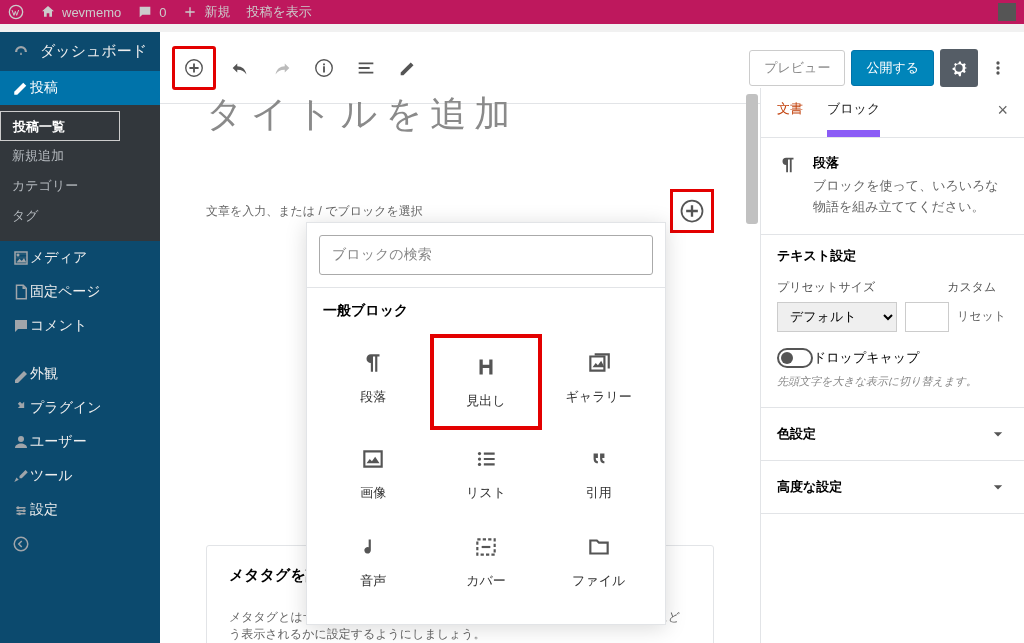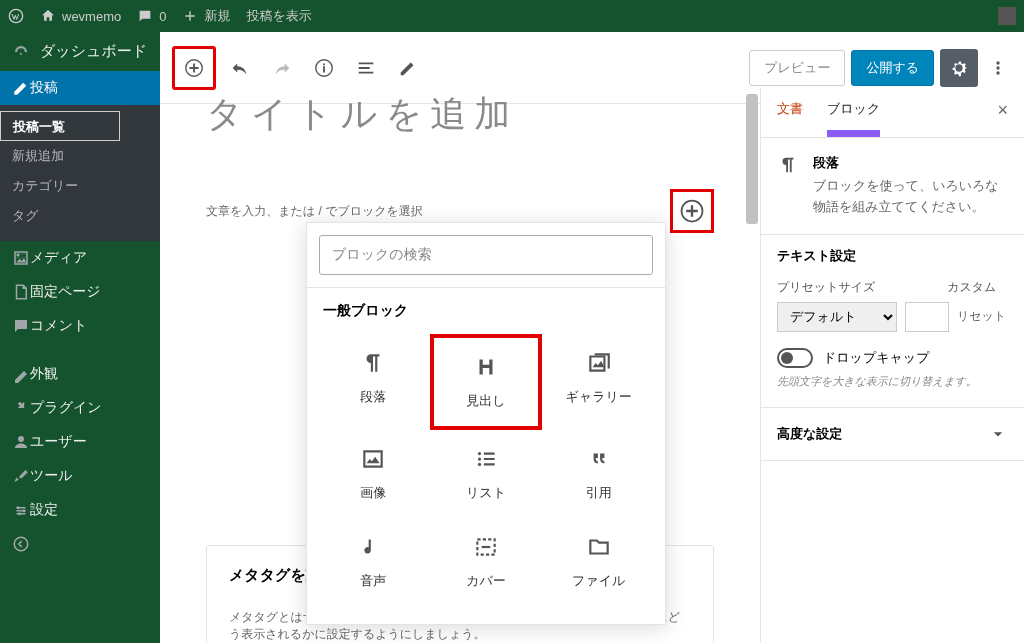--- a/index.html
+++ b/index.html
@@ -1,26 +1,26 @@
 <!DOCTYPE html>
 <html><head>
 <meta charset="utf-8">
 <style>
 * { margin:0; padding:0; box-sizing:border-box; font-family:-apple-system,"Hiragino Sans","Meiryo",sans-serif; }
 body { background:#f1f1f1; width:1024px; height:643px; overflow:hidden; position:relative; }
 
 
-.adminbar { height:32px; background:#14532d; color:#ccc; display:flex; align-items:center; padding:0 8px; font-size:13px; gap:16px; }
+.adminbar { height:24px; background:#be185d; color:#ccc; display:flex; align-items:center; padding:0 8px; font-size:13px; gap:16px; }
 .adminbar .spacer { flex:1; }
 .adminbar svg { width:16px; height:16px; fill:#ccc; }
 .ab-item { display:flex; align-items:center; gap:6px; cursor:pointer; }
 .avatar { width:18px; height:18px; background:#555; }
 
 
-.sidebar { position:absolute; top:32px; left:0; width:160px; bottom:0; background:#14532d; color:#eee; font-size:14px; }
+.sidebar { position:absolute; top:32px; left:0; width:160px; bottom:0; background:#0c4a6e; color:#eee; font-size:14px; }
 .menu-item { display:flex; align-items:center; gap:0; padding:8px 12px; color:#eee; cursor:pointer; }
 .menu-item.current { background:#0073aa; color:#fff; }
 .menu-item.current::after { content:""; position:absolute; right:-8px; border:8px solid transparent; border-left-color:#0073aa; margin-top:-16px; transform:translateY(16px); }
 .menu-item svg { width:18px; height:18px; fill:#a0a5aa; }
 .menu-item.current svg { fill:#fff; }
 .submenu { background:#32373c; padding:6px 0 10px; }
 .submenu a { display:block; padding:6px 12px; color:#b4b9be; font-size:13px; text-decoration:none; cursor:pointer; }
 .submenu a.sel { color:#fff; font-weight:600; }
 .dash-head { padding:10px 12px; font-size:15px; display:flex; align-items:center; gap:10px; }
 .dash-head svg { width:18px; height:18px; fill:#a0a5aa; }
@@ -79,21 +79,21 @@
 .panel-row .pdesc { color:#666; line-height:1.6; }
 .panel-toggle { display:flex; justify-content:space-between; align-items:center; font-weight:700; cursor:pointer; }
 .panel-toggle svg { width:20px; height:20px; fill:#555; }
 .textset { padding:12px 16px 18px; border-bottom:1px solid #e2e4e7; }
 .textset-hd { display:flex; justify-content:space-between; align-items:flex-end; font-weight:700; margin-bottom:14px; }
 .labels { display:flex; gap:72px; font-size:12px; color:#555; margin-bottom:6px; }
 .controls { display:flex; gap:8px; align-items:center; }
 .sel { border:1px solid #ccc; height:30px; width:120px; padding:0 8px; font-size:13px; }
 .numbox { border:1px solid #ccc; height:30px; width:44px; }
 .reset { font-size:12px; color:#666; cursor:pointer; }
-.dropcap { display:flex; align-items:center; gap:10px; margin-top:16px; }
+.dropcap { display:flex; align-items:center; margin-top:16px; }
 .toggle { width:36px; height:20px; border:2px solid #555; border-radius:12px; position:relative; }
 .toggle::after { content:""; position:absolute; left:2px; top:2px; width:12px; height:12px; background:#555; border-radius:50%; }
 .hint { font-size:11px; color:#888; font-style:italic; margin-top:6px; }
 </style>
 </head>
 <body>
 
 <div class="adminbar">
   <span class="ab-item">
       <svg viewBox="0 0 24 24">
@@ -317,20 +317,28 @@
         <span class="reset">リセット</span>
       </div>
       <div class="dropcap">
         <span class="toggle"></span>
         <span>ドロップキャップ</span>
       </div>
       <div class="hint">先頭文字を大きな表示に切り替えます。</div>
     </div>
     <div class="panel">
         <div class="panel-toggle">
+          <span>色設定</span>
+          <svg viewBox="0 0 24 24">
+            <path d="M7 10l5 5 5-5z"></path>
+          </svg>
+        </div>
+      </div>
+    <div class="panel">
+        <div class="panel-toggle">
           <span>高度な設定</span>
           <svg viewBox="0 0 24 24">
             <path d="M7 10l5 5 5-5z"></path>
           </svg>
         </div>
       </div>
   </div>
 
 </div>
 

